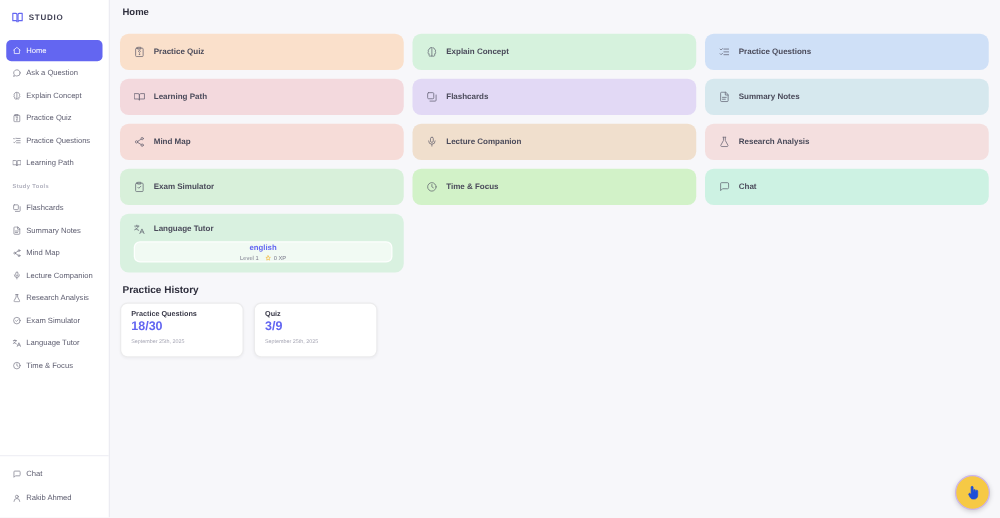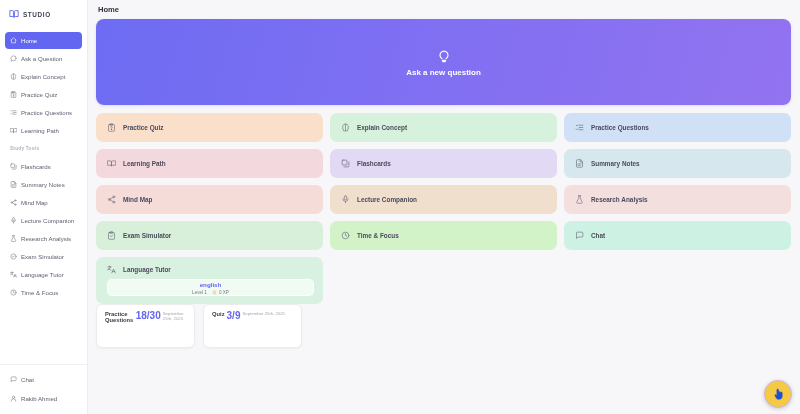--- a/index.html
+++ b/index.html
@@ -124,21 +124,21 @@
   
   .history-title {
     font-size: 8px; font-weight: 700; color: #2f2f3d;
     margin-top: 9px; margin-bottom: 6px; padding-left: 2px;
   }
   .history-row { display: flex; gap: 8px; }
   .hist-card {
     width: 99px; height: 44px;
     background: #ffffff; border: 1px solid #ececed;
     border-radius: 6px; padding: 6px 8px;
-    display: flex; flex-direction: row; gap: 2px;
+    display: flex; flex-direction: column; gap: 2px;
     box-shadow: 0 1px 2px rgba(20,20,40,.04);
   }
   .hist-name { font-size: 5.8px; font-weight: 700; color: #3a3a49; }
   .hist-score { font-size: 10px; font-weight: 700; color: #6366f1; line-height: 1.05; }
   .hist-date { font-size: 4.3px; color: #a6a6b4; }
 
   
   .fab {
     position: absolute; right: 8px; bottom: 6px;
     width: 28px; height: 28px; border-radius: 50%;
@@ -343,30 +343,20 @@
         </span>
         <span>Rakib Ahmed</span>
       </div>
     </div>
   </aside>
 
   <main class="main">
 
     <div class="page-title">Home</div>
 
-    <div class="hero">
-      <span class="hero-ico">
-        <svg viewBox="0 0 24 24" fill="none" stroke="currentColor" stroke-width="1.8" stroke-linecap="round" stroke-linejoin="round">
-          <path d="M9 17.5a6 6 0 1 1 6 0"></path>
-            <path d="M9.5 20h5"></path>
-            <path d="M10 22h4"></path>
-        </svg>
-      </span>
-      <span class="hero-text">Ask a new question</span>
-    </div>
 
     <div class="grid">
 
       <div class="card" style="background:#fae0cb">
         <span class="card-ico">
           <svg viewBox="0 0 24 24" fill="none" stroke="currentColor" stroke-width="1.8" stroke-linecap="round" stroke-linejoin="round">
             <rect x="4" y="4" width="16" height="18" rx="2"></rect>
               <path d="M9 2h6v4H9z"></path>
             <path d="M10 11a2 2 0 1 1 2.6 1.9c-.5.2-.6.6-.6 1.1"></path>
             <circle cx="12" cy="17" r=".7" fill="currentColor"></circle>
@@ -519,20 +509,21 @@
                 </svg>
               </span>
               <span>0 XP</span>
             </span>
           </div>
         </div>
       </div>
 
     </div>
 
+    <div class="history-title">Practice History</div>
 
     <div class="history-row">
       <div class="hist-card">
         <div class="hist-name">Practice Questions</div>
         <div class="hist-score">18/30</div>
         <div class="hist-date">September 25th, 2025</div>
       </div>
       <div class="hist-card">
         <div class="hist-name">Quiz</div>
         <div class="hist-score">3/9</div>

